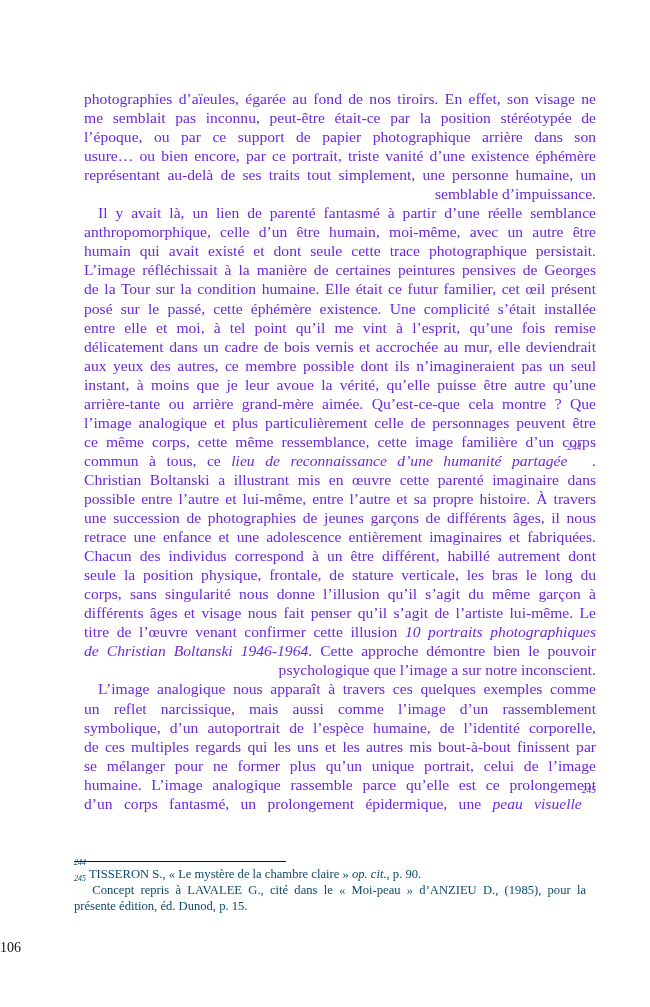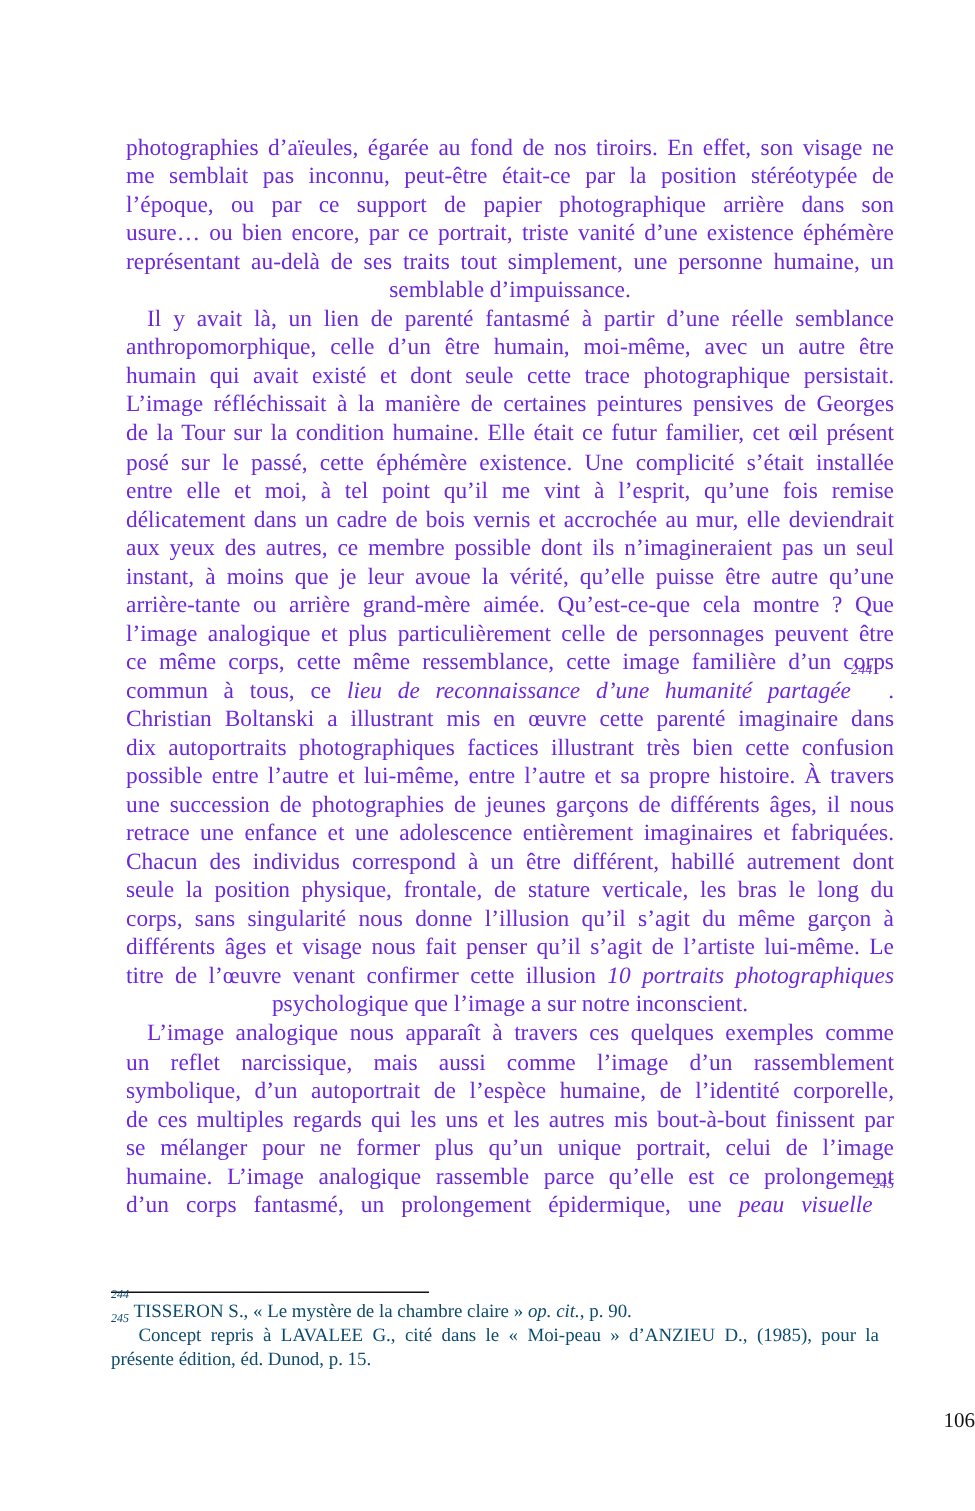--- a/index.html
+++ b/index.html
@@ -1,28 +1,28 @@
 <!DOCTYPE html>
 <html><head>
 <meta charset="utf-8">
 <style>
   html, body { margin:0; padding:0; background:#ffffff; }
   body { width:650px; height:1007px; position:relative; overflow:hidden; }
   .page { position:absolute; left:84px; top:89px; width:512px; color:#6d28d9; font-family:"Liberation Serif", "DejaVu Serif", serif; }
   .line { height:19.05px; line-height:19.05px; font-size:15.6px; white-space:nowrap; }
   .j { text-align:justify; text-align-last:justify; }
-  .l { text-align:center; }
+  .l { text-align:right; }
   .indent { padding-left:14px; }
   i { font-style:italic; }
   sup { font-size:9.5px; vertical-align:top; position:relative; top:-4px; line-height:0;font-style:italic; }
   .rule { position:absolute; left:74px; top:861px; width:212px; height:1px; background:#111; }
   .fn { position:absolute; left:74px; top:866px; width:512px; font-family:"Liberation Serif", "DejaVu Serif", serif; font-size:12.6px; color:#0c4a6e; }
   .fn .fl { height:16px; line-height:16px; white-space:nowrap; }
   .fn sup { font-size:8px; top:-3px; }
-  .pagenum { position:absolute; left:0; width:650px; top:940px; text-align:right; font-family:"Liberation Serif", "DejaVu Serif", serif; font-size:14px; color:#111; }
+  .pagenum { position:absolute; left:0; width:650px; top:940px; text-align:left; font-family:"Liberation Serif", "DejaVu Serif", serif; font-size:14px; color:#111; }
 </style>
 </head>
 <body>
 
 <div class="page" id="page-body">
     <div class="line j">photographies d’aïeules, égarée au fond de nos tiroirs. En effet, son visage ne</div>
     <div class="line j">me semblait pas inconnu, peut-être était-ce par la position stéréotypée de</div>
     <div class="line j">l’époque, ou par ce support de papier photographique arrière dans son</div>
     <div class="line j">usure… ou bien encore, par ce portrait, triste vanité d’une existence éphémère</div>
     <div class="line j">représentant au-delà de ses traits tout simplement, une personne humaine, un</div>
@@ -35,29 +35,29 @@
     <div class="line j">posé sur le passé, cette éphémère existence. Une complicité s’était installée</div>
     <div class="line j">entre elle et moi, à tel point qu’il me vint à l’esprit, qu’une fois remise</div>
     <div class="line j">délicatement dans un cadre de bois vernis et accrochée au mur, elle deviendrait</div>
     <div class="line j">aux yeux des autres, ce membre possible dont ils n’imagineraient pas un seul</div>
     <div class="line j">instant, à moins que je leur avoue la vérité, qu’elle puisse être autre qu’une</div>
     <div class="line j">arrière-tante ou arrière grand-mère aimée. Qu’est-ce-que cela montre ? Que</div>
     <div class="line j">l’image analogique et plus particulièrement celle de personnages peuvent être</div>
     <div class="line j">ce même corps, cette même ressemblance, cette image familière d’un corps</div>
     <div class="line j"><span>commun à tous, ce </span><i>lieu de reconnaissance d’une humanité partagée</i><sup>244</sup><span> .</span></div>
     <div class="line j">Christian Boltanski a illustrant mis en œuvre cette parenté imaginaire dans</div>
-    <div class="line j">dix autoportraits photographiques factices illustrant très bien cette confusion</div>
     <div class="line j">possible entre l’autre et lui-même, entre l’autre et sa propre histoire. À travers</div>
     <div class="line j">une succession de photographies de jeunes garçons de différents âges, il nous</div>
     <div class="line j">retrace une enfance et une adolescence entièrement imaginaires et fabriquées.</div>
     <div class="line j">Chacun des individus correspond à un être différent, habillé autrement dont</div>
     <div class="line j">seule la position physique, frontale, de stature verticale, les bras le long du</div>
     <div class="line j">corps, sans singularité nous donne l’illusion qu’il s’agit du même garçon à</div>
     <div class="line j">différents âges et visage nous fait penser qu’il s’agit de l’artiste lui-même. Le</div>
     <div class="line j"><span>titre de l’œuvre venant confirmer cette illusion </span><i>10 portraits photographiques</i></div>
+    <div class="line j"><i>de Christian Boltanski 1946-1964</i><span>. Cette approche démontre bien le pouvoir</span></div>
     <div class="line l">psychologique que l’image a sur notre inconscient.</div>
     <div class="line j indent">L’image analogique nous apparaît à travers ces quelques exemples comme</div>
     <div class="line j">un reflet narcissique, mais aussi comme l’image d’un rassemblement</div>
     <div class="line j">symbolique, d’un autoportrait de l’espèce humaine, de l’identité corporelle,</div>
     <div class="line j">de ces multiples regards qui les uns et les autres mis bout-à-bout finissent par</div>
     <div class="line j">se mélanger pour ne former plus qu’un unique portrait, celui de l’image</div>
     <div class="line j">humaine. L’image analogique rassemble parce qu’elle est ce prolongement</div>
     <div class="line j"><span>d’un corps fantasmé, un prolongement épidermique, une </span><i>peau visuelle</i><sup>245</sup></div>
   </div>
 

